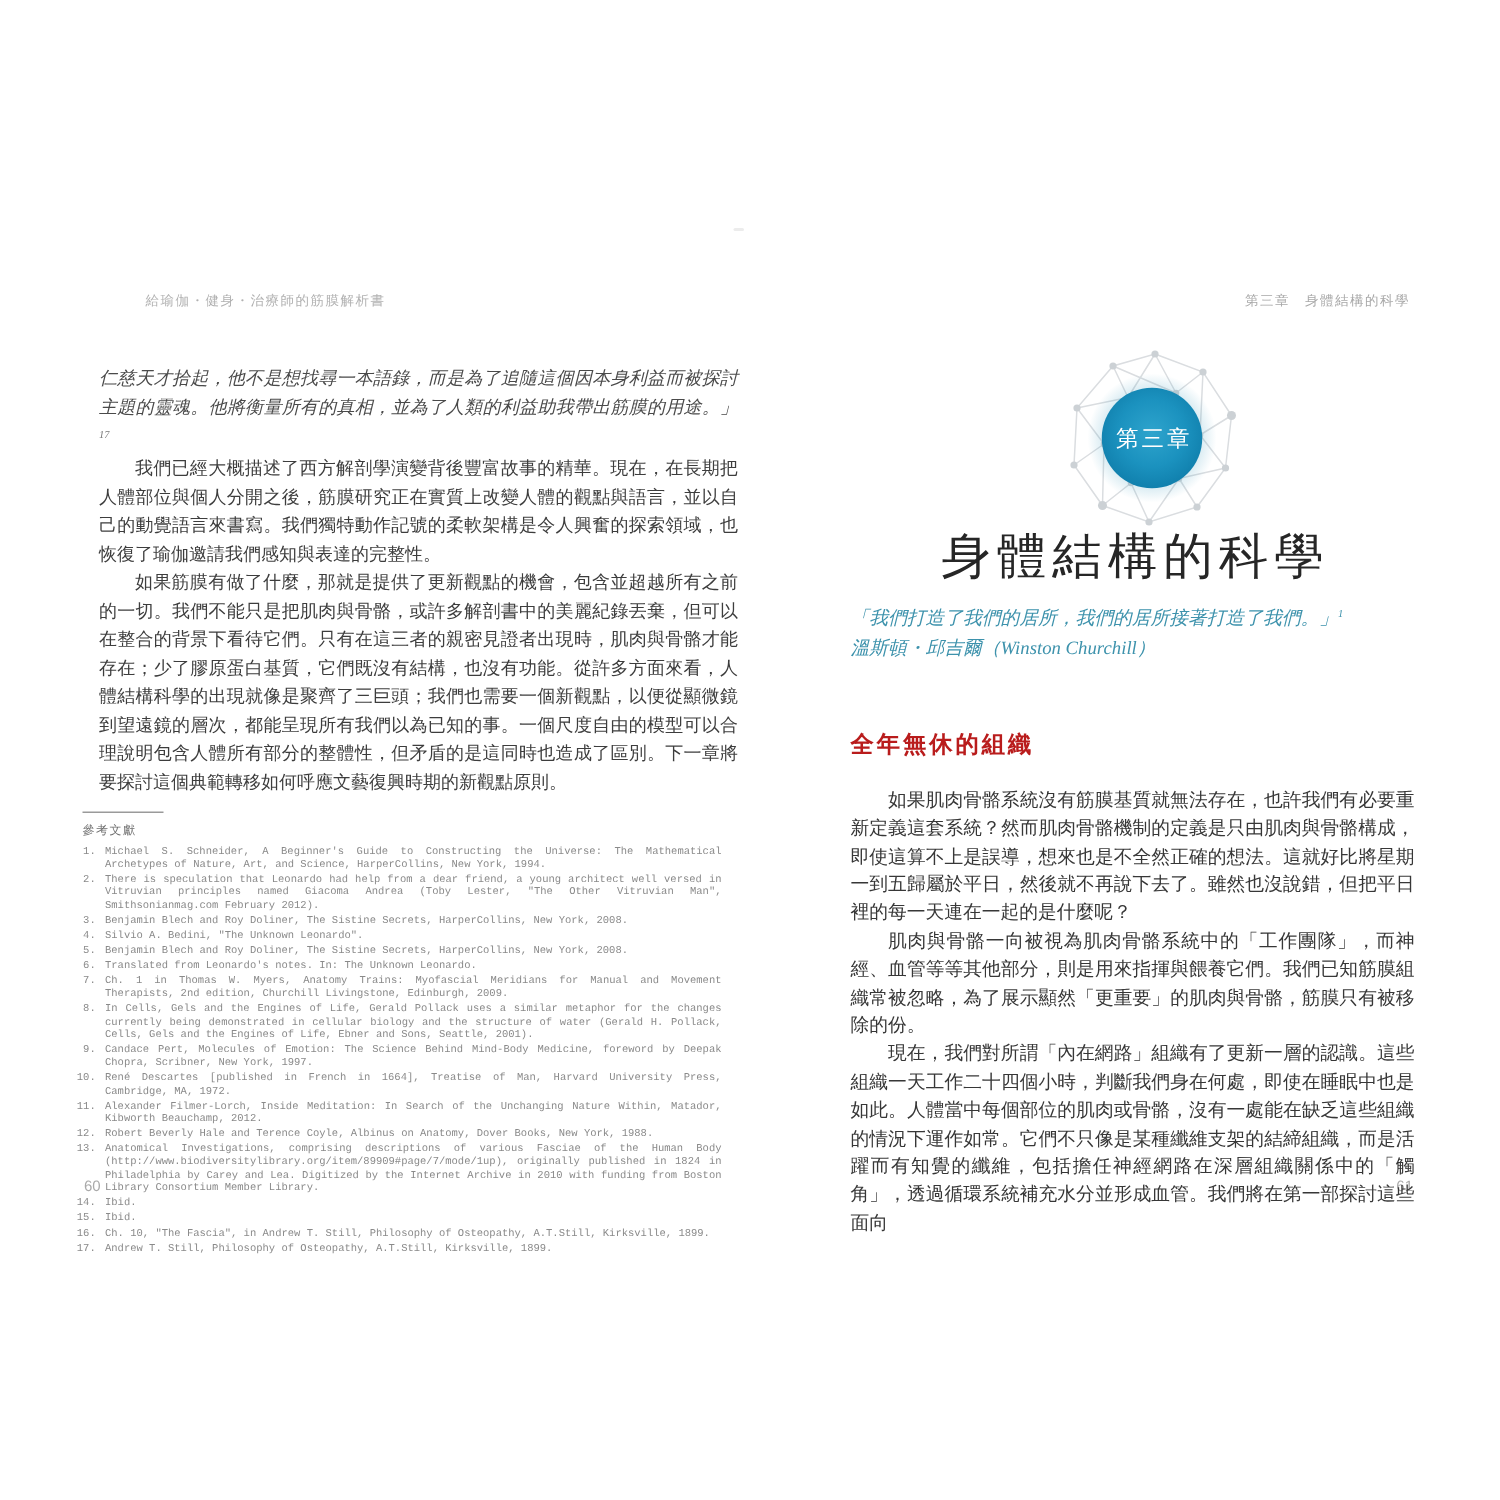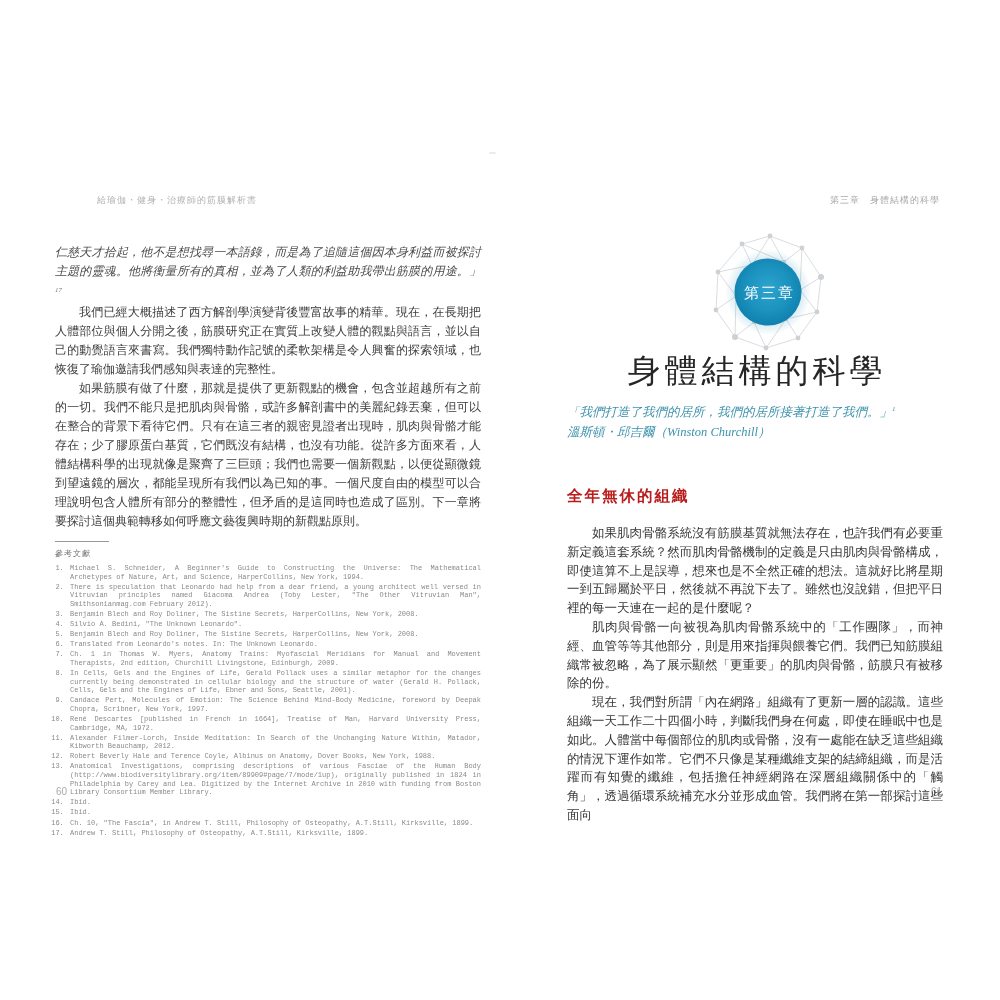--- a/index.html
+++ b/index.html
@@ -5,21 +5,21 @@
   html,body{margin:0;padding:0;background:#fff;}
   .spread{position:relative;width:1000px;height:1000px;background:#ffffff;overflow:hidden;
           font-family:"Liberation Serif","DejaVu Serif",serif;color:#3c3c3c;}
   .hdr{position:absolute;top:194px;font-size:9px;letter-spacing:1px;color:#b1b1b1;
        font-family:"Liberation Sans","DejaVu Sans",sans-serif;}
   .hdr.left{left:57px;margin-left:40px;}
   .hdr.right{right:60px;color:#a8a8a8;}
   .smudge{position:absolute;left:489px;top:152px;width:7px;height:2px;background:#ececec;border-radius:1px;}
 
   
-  .left-body{position:absolute;left:55px;top:243px;width:426px;font-size:12px;line-height:19px;
+  .left-body{position:absolute;left:66px;top:243px;width:426px;font-size:12px;line-height:19px;
              text-align:justify;color:#3d3d3d;}
   .left-body p{margin:0;}
   .left-body p.cont{font-style:italic;color:#4a4a4a;}
   .left-body p.ind{text-indent:2em;}
   .left-body sup{font-size:7px;color:#777;}
 
   .refs{position:absolute;left:55px;top:541px;width:426px;
         font-family:Liberation Mono, monospace;color:#8a8a8a;}
   .refs-rule{width:54px;height:1px;background:#9a9a9a;margin-bottom:6px;}
   .refs-title{font-size:8px;color:#6e6e6e;margin-bottom:5px;letter-spacing:1px;}

